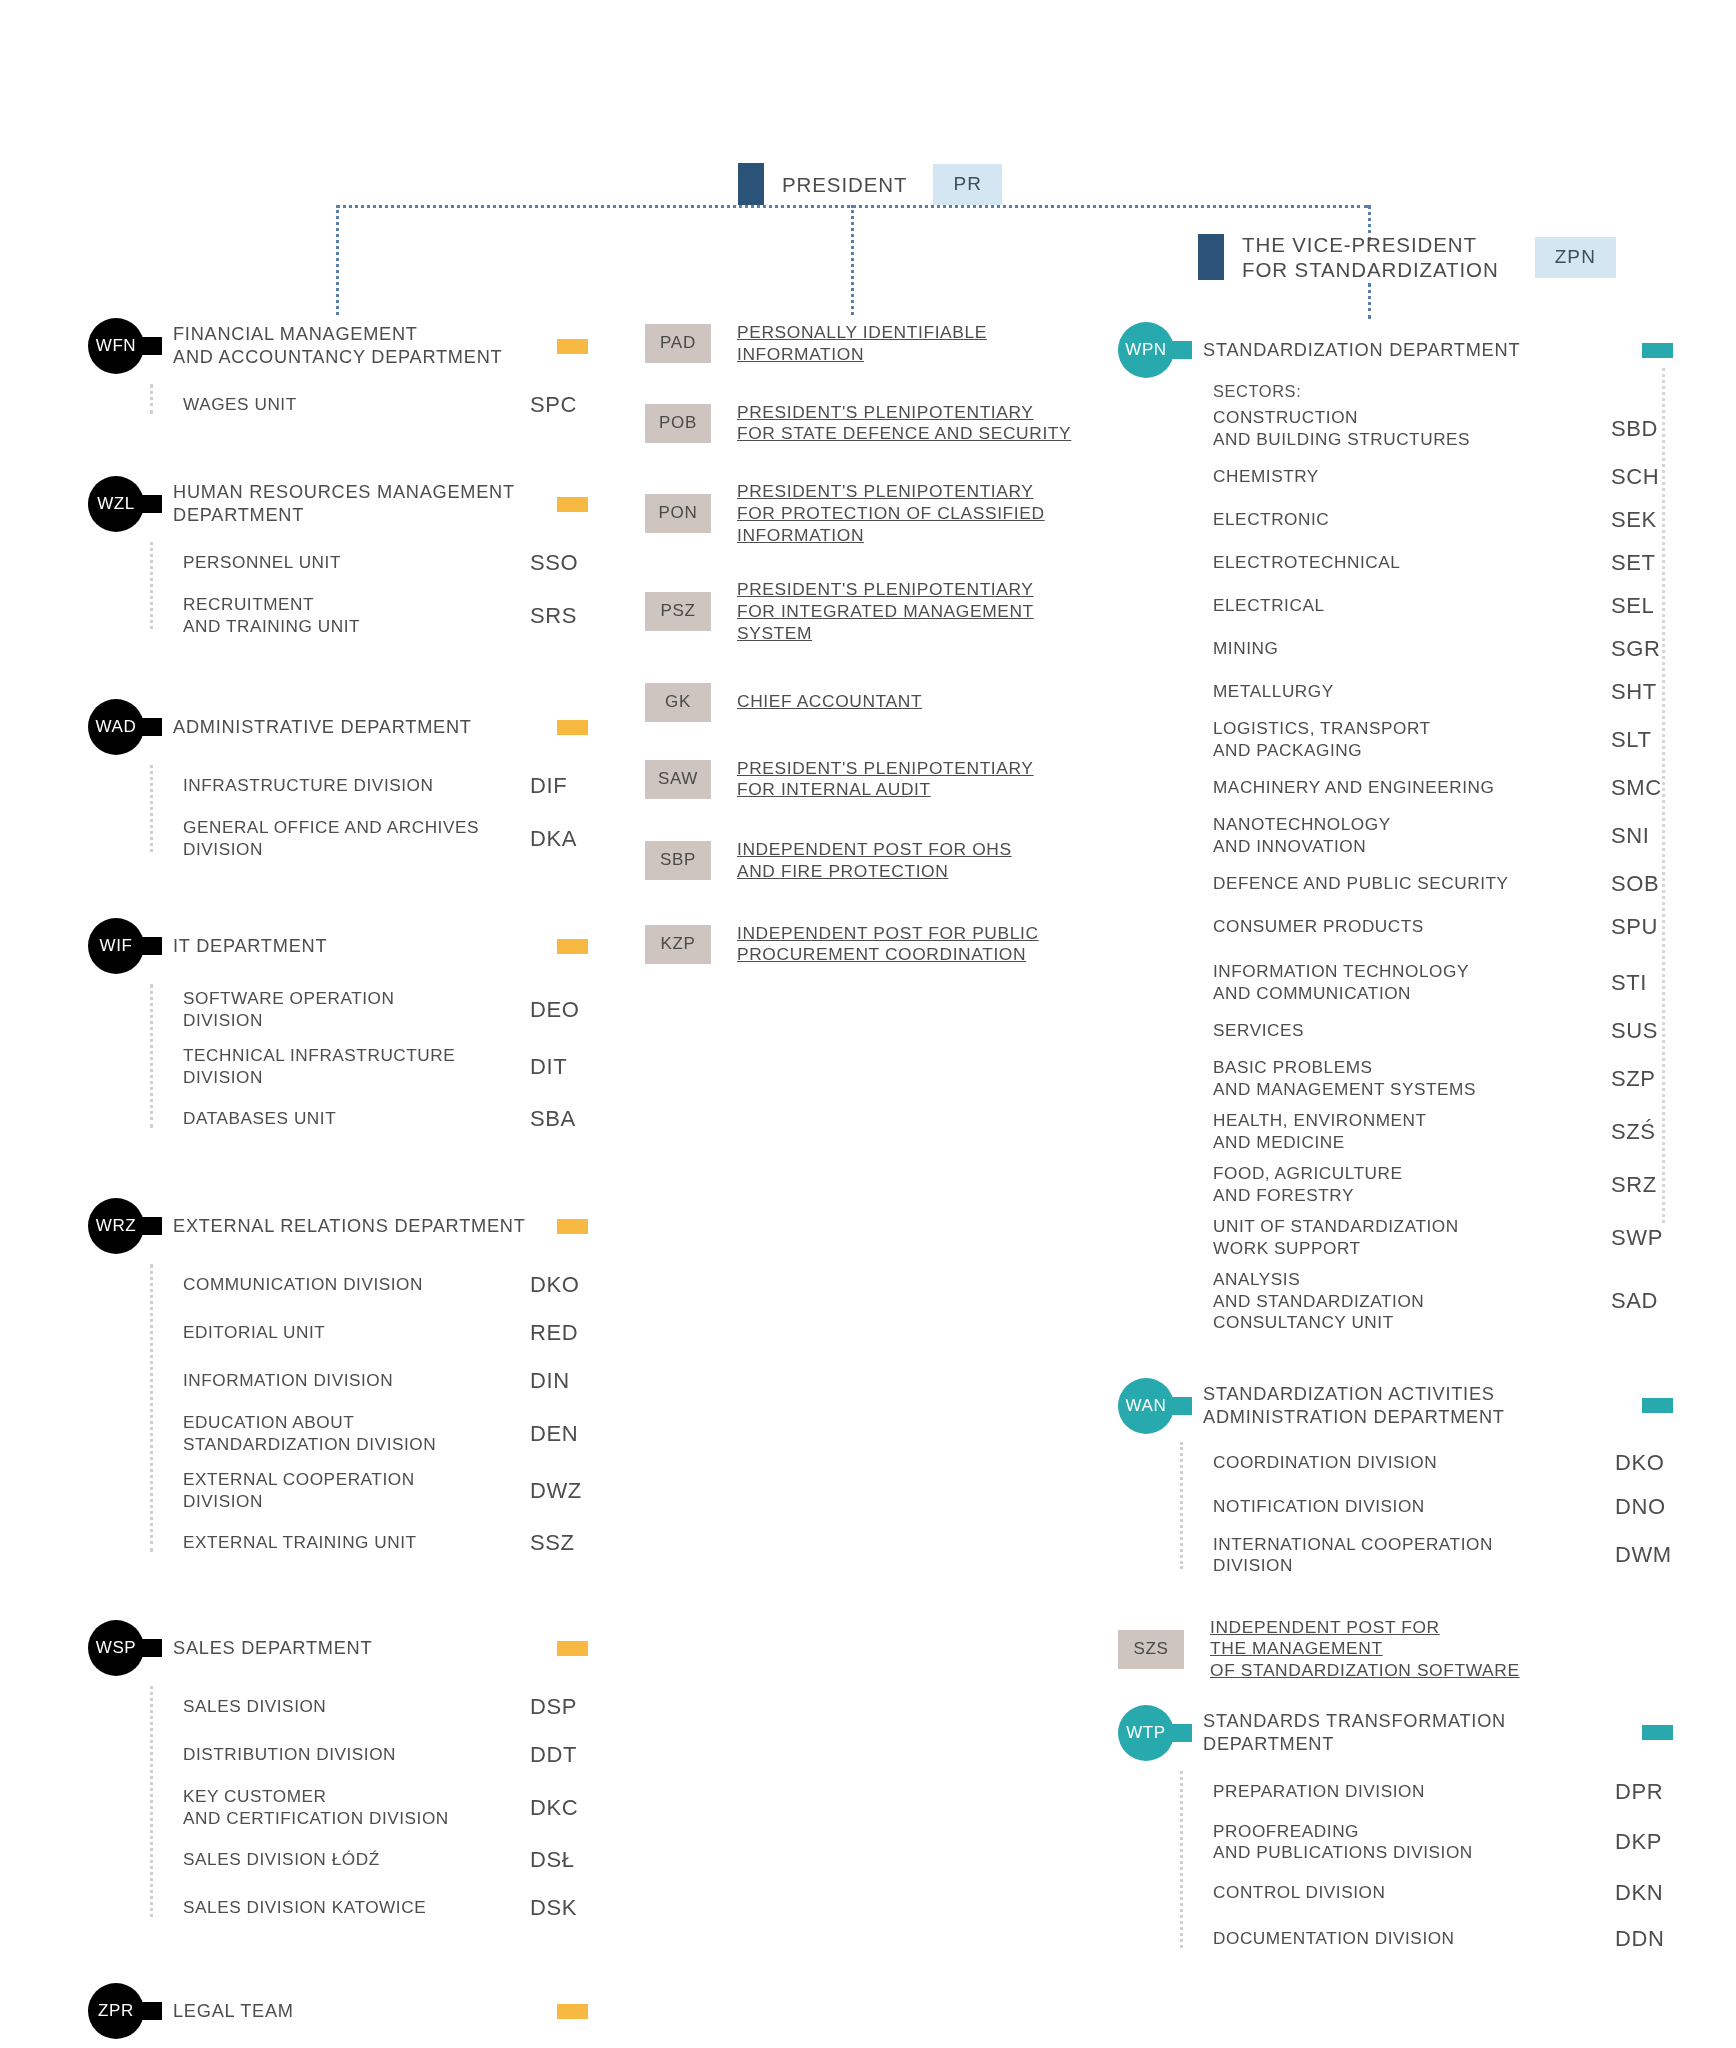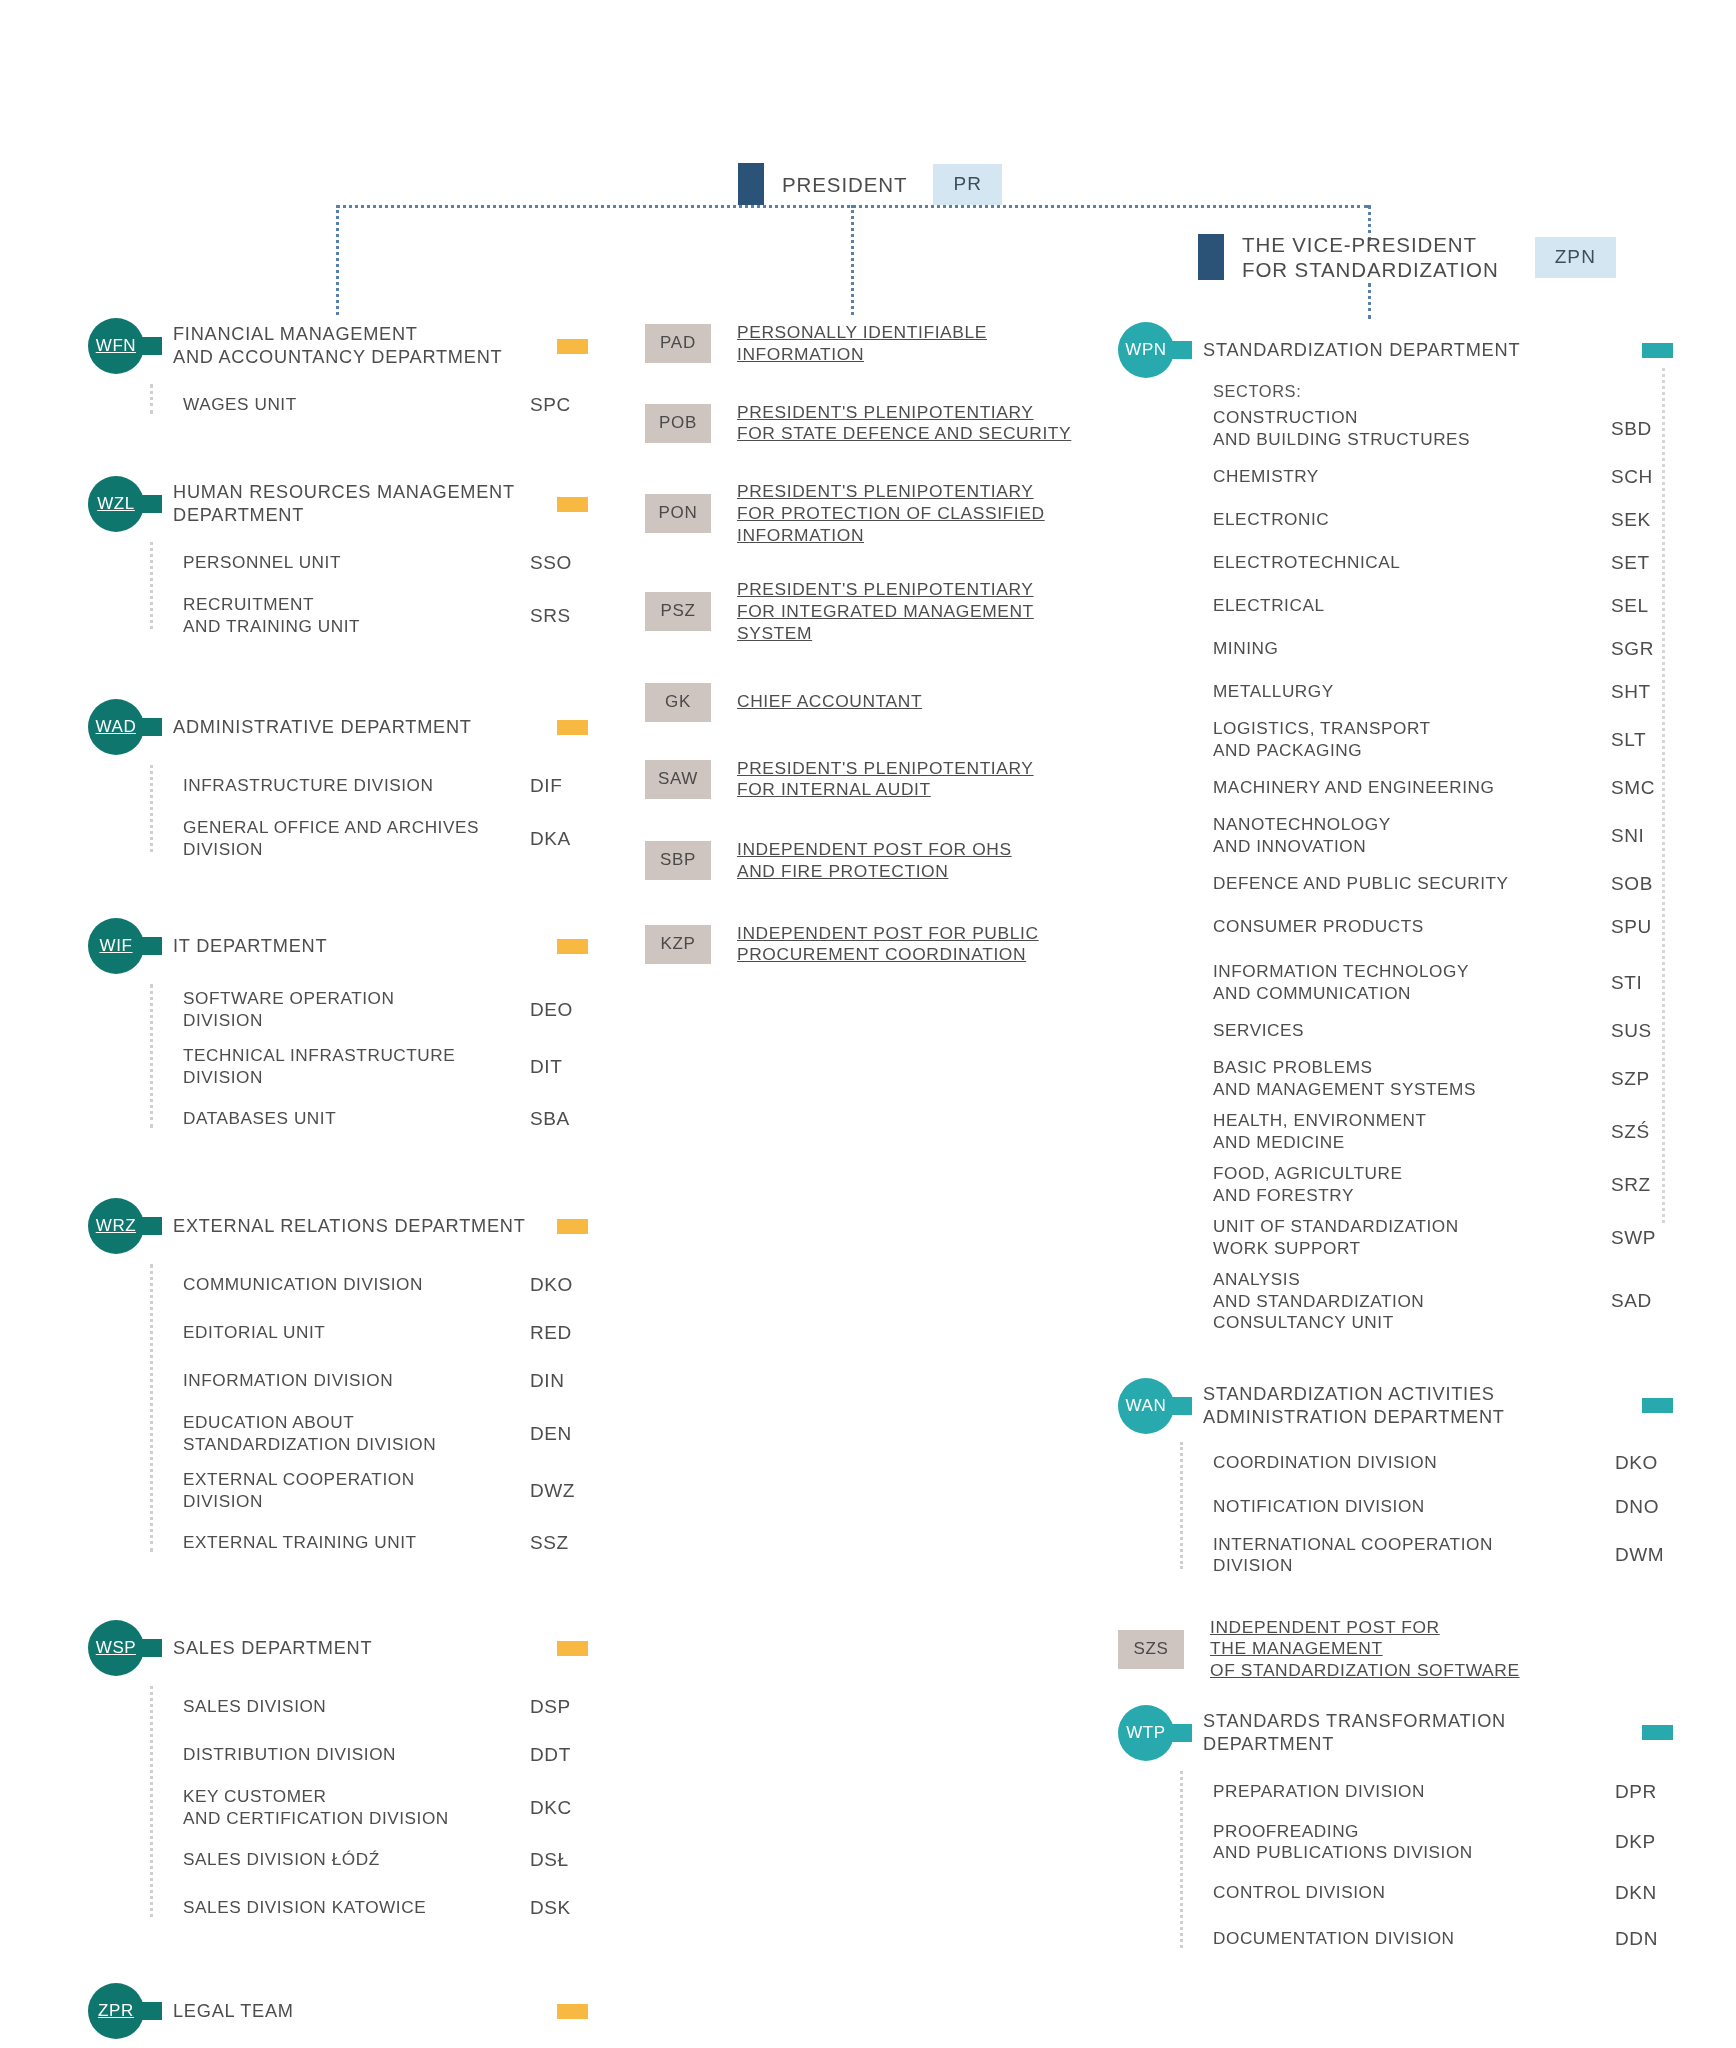--- a/index.html
+++ b/index.html
@@ -104,21 +104,21 @@
   .dept-badge::after {
     content: "";
     position: absolute;
     left: 48px;
     top: 50%;
     margin-top: -9px;
     width: 26px;
     height: 18px;
     background: inherit;
   }
-  .dept-badge.orange, .dept-badge.orange::after { background: #0f766e; text-decoration: underline; }
+  .dept-badge.orange, .dept-badge.orange::after { background: #000000; }
   .dept-badge.teal,   .dept-badge.teal::after   { background: #27a9ad; }
 
   .dept-name {
     margin-left: 29px;
     font-size: 18.2px;
     letter-spacing: 0.75px;
     line-height: 1.24;
     color: #4d4d4d;
     white-space: pre-line;
     flex: 1 1 auto;
@@ -158,21 +158,21 @@
     line-height: 1.25;
     color: #4d4d4d;
     white-space: pre-line;
     flex: 1 1 auto;
     padding-right: 12px;
   }
   .unit-code {
     flex: 0 0 auto;
     width: 58px;
     text-align: left;
-    font-size: 19px;
+    font-size: 22px;
     letter-spacing: 0.6px;
     color: #4d4d4d;
   }
 
   
   .sectors-label {
     margin-left: 95px;
     font-size: 16.4px;
     letter-spacing: 0.6px;
     color: #545454;

